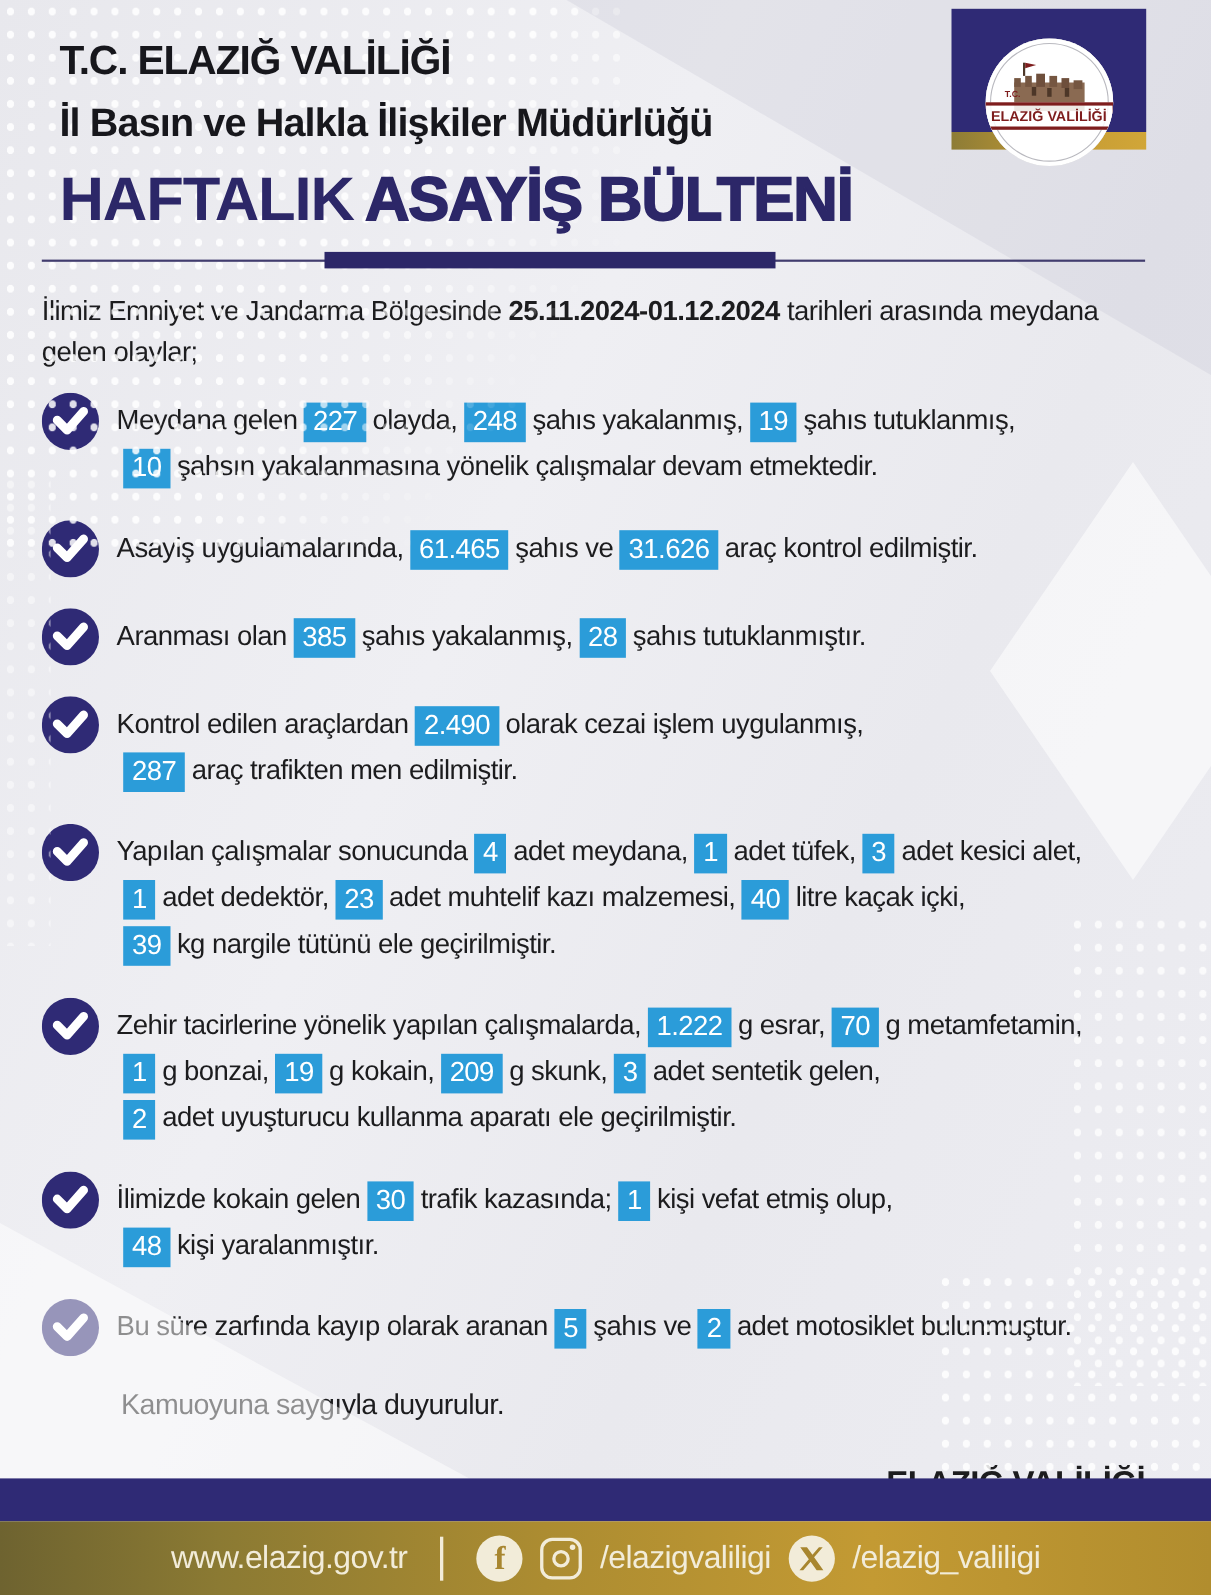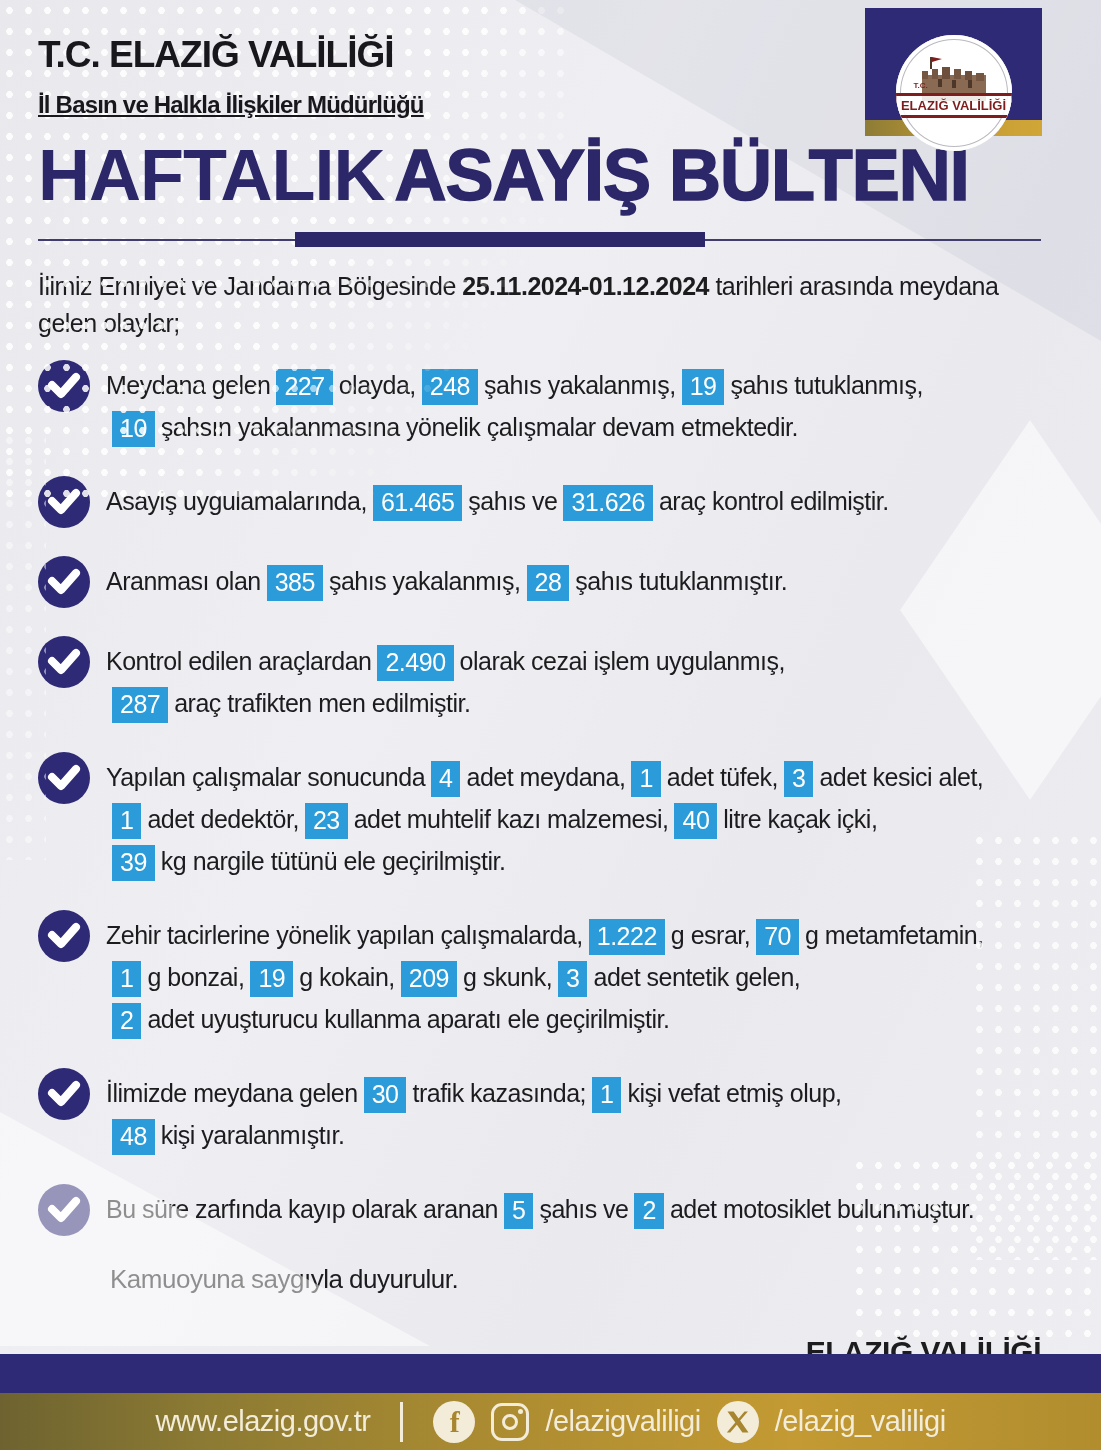--- a/index.html
+++ b/index.html
@@ -21,24 +21,24 @@
     background-image:radial-gradient(rgba(255,255,255,.85) 3px, rgba(255,255,255,0) 3.6px);
     background-size:19px 21px; }
   .dots-a{ left:0; top:0; width:570px; height:500px;
     -webkit-mask-image:linear-gradient(125deg,#000 55%,transparent 80%);
             mask-image:linear-gradient(125deg,#000 55%,transparent 80%); }
   .dots-b{ left:970px; top:830px; width:131px; height:430px; opacity:.9; }
   .dots-c{ left:850px; top:1155px; width:251px; height:190px; }
   .dots-d{ left:0; top:430px; width:46px; height:430px; opacity:.55; }
 
   
-  .header{ position:relative; padding:34px 0 0 38px; }
+  .header{ position:relative; padding:34px 0 0 54px; }
   .org-title{ font-size:37px; font-weight:700; letter-spacing:-1px; color:#17171c; }
-  .org-subtitle{ margin-top:15px; font-size:24px; font-weight:700; letter-spacing:-0.8px; color:#17171c;text-decoration:underline; }
-  .bulletin-title{ margin-top:15px; font-size:72px; letter-spacing:-1px; color:#2c2768; white-space:nowrap; }
+  .org-subtitle{ margin-top:15px; font-size:36px; font-weight:700; letter-spacing:-0.8px; color:#17171c; }
+  .bulletin-title{ margin-top:15px; font-size:56px; letter-spacing:-1px; color:#2c2768; white-space:nowrap; }
   .bulletin-title .w1{ font-weight:700; }
   .bulletin-title .w2{ font-weight:700; -webkit-text-stroke:1.6px #2c2768; margin-left:10px; }
 
   
   .logo{ position:absolute; top:8px; left:865px; width:177px; height:128px; }
   .logo-navy{ position:absolute; inset:0 0 16px 0; background:#2f2a75; }
   .logo-gold{ position:absolute; left:0; right:0; bottom:0; height:16px;
     background:linear-gradient(90deg,#8d7c36,#c49a33 55%,#d1a638); }
   .logo-circle{ position:absolute; left:50%; top:27px; transform:translateX(-50%);
     width:116px; height:116px; border-radius:50%; background:#fff;
@@ -68,21 +68,21 @@
     padding:0 8px 2px; margin:0 6px; line-height:34px; vertical-align:-1px; }
 
   
   .closing{ padding:28px 0 0 110px; font-size:26px; letter-spacing:-0.5px; color:#1c1c1e; }
   .signature{ padding:40px 60px 0 0; text-align:right; font-size:30px; font-weight:700;
     letter-spacing:-0.5px; color:#1c1c1e; }
 
   
   .footer{ position:absolute; left:0; right:0; bottom:0; }
   .footer-navy{ height:39px; background:#2f2a75; }
-  .footer-gold{ height:57px; display:flex; align-items:center; justify-content:center; gap:16px;
+  .footer-gold{ height:67px; display:flex; align-items:center; justify-content:center; gap:16px;
     background:linear-gradient(90deg,#6e6330 0%,#8b7a33 18%,#ac8c31 45%,#c39a33 72%,#b18d2e 100%);
     color:#f2ecd9; font-size:29px; letter-spacing:-0.5px; }
   .footer-sep{ width:3px; height:40px; background:#f2ecd9; margin:0 14px; }
   .icon-circle{ width:42px; height:42px; border-radius:50%; background:#f2ecd9;
     display:flex; align-items:center; justify-content:center; }
   .fb-f{ color:#a8862f; font-size:30px; font-weight:700; font-family:"Liberation Serif", serif; }
   .ig-box{ width:38px; height:38px; border:3px solid #f2ecd9; border-radius:11px; position:relative; }
   .ig-box .lens{ position:absolute; left:50%; top:50%; transform:translate(-50%,-50%);
     width:16px; height:16px; border:3px solid #f2ecd9; border-radius:50%; }
   .ig-box .dot{ position:absolute; right:3px; top:3px; width:5px; height:5px; border-radius:50%; background:#f2ecd9; }
@@ -218,21 +218,21 @@
   </div>
 
   <div class="bullet">
     <div class="check">
       <svg width="52" height="52" viewBox="0 0 52 52">
         <circle cx="26" cy="26" r="26" fill="#2f2a75"></circle>
         <polyline points="14,25 23,34 38,17" fill="none" stroke="#ffffff" stroke-width="8" stroke-linecap="round" stroke-linejoin="round"></polyline>
       </svg>
     </div>
     <div class="bullet-text">
-          <div class="bullet-line"><span>İlimizde meydana gelen</span><span class="chip">30</span><span>trafik kazasında;</span><span class="chip">1</span><span>kişi vefat etmiş olup,</span></div>
+          <div class="bullet-line"><span>İlimizde kokain gelen</span><span class="chip">30</span><span>trafik kazasında;</span><span class="chip">1</span><span>kişi vefat etmiş olup,</span></div>
           <div class="bullet-line"><span class="chip">48</span><span>kişi yaralanmıştır.</span></div>
         </div>
   </div>
 
   <div class="bullet">
     <div class="check">
       <svg width="52" height="52" viewBox="0 0 52 52">
         <circle cx="26" cy="26" r="26" fill="#2f2a75"></circle>
         <polyline points="14,25 23,34 38,17" fill="none" stroke="#ffffff" stroke-width="8" stroke-linecap="round" stroke-linejoin="round"></polyline>
       </svg>

